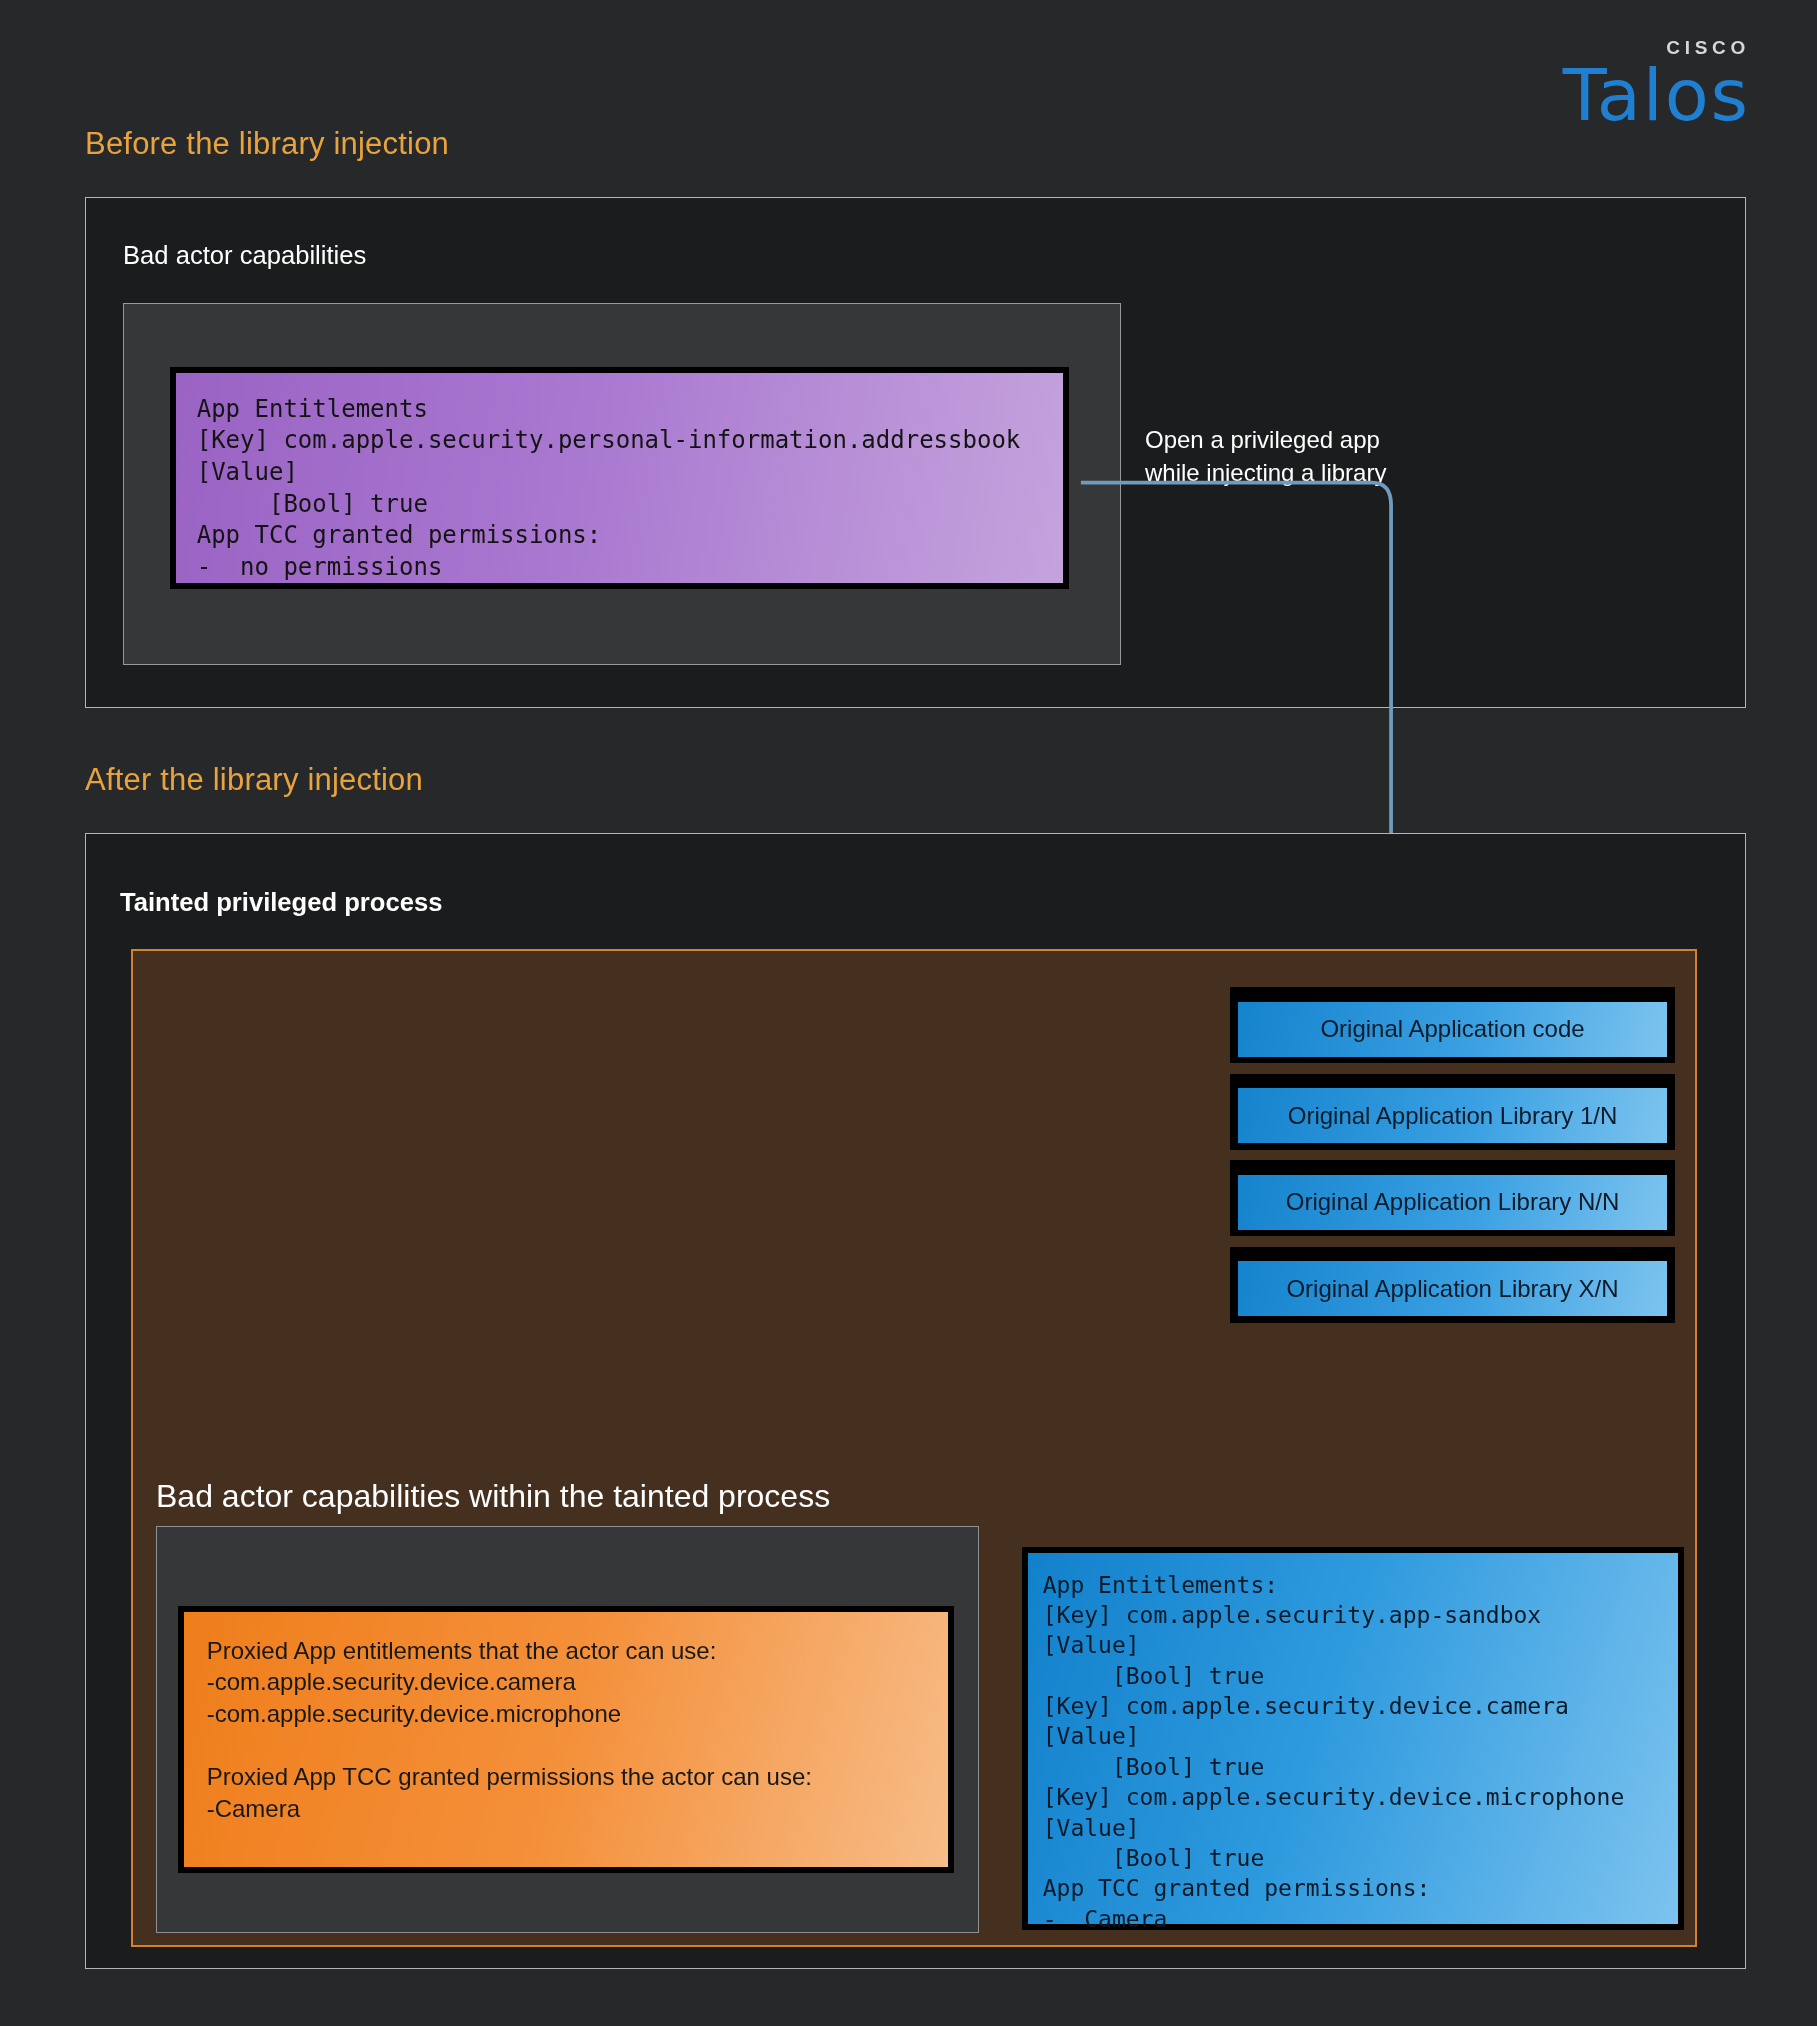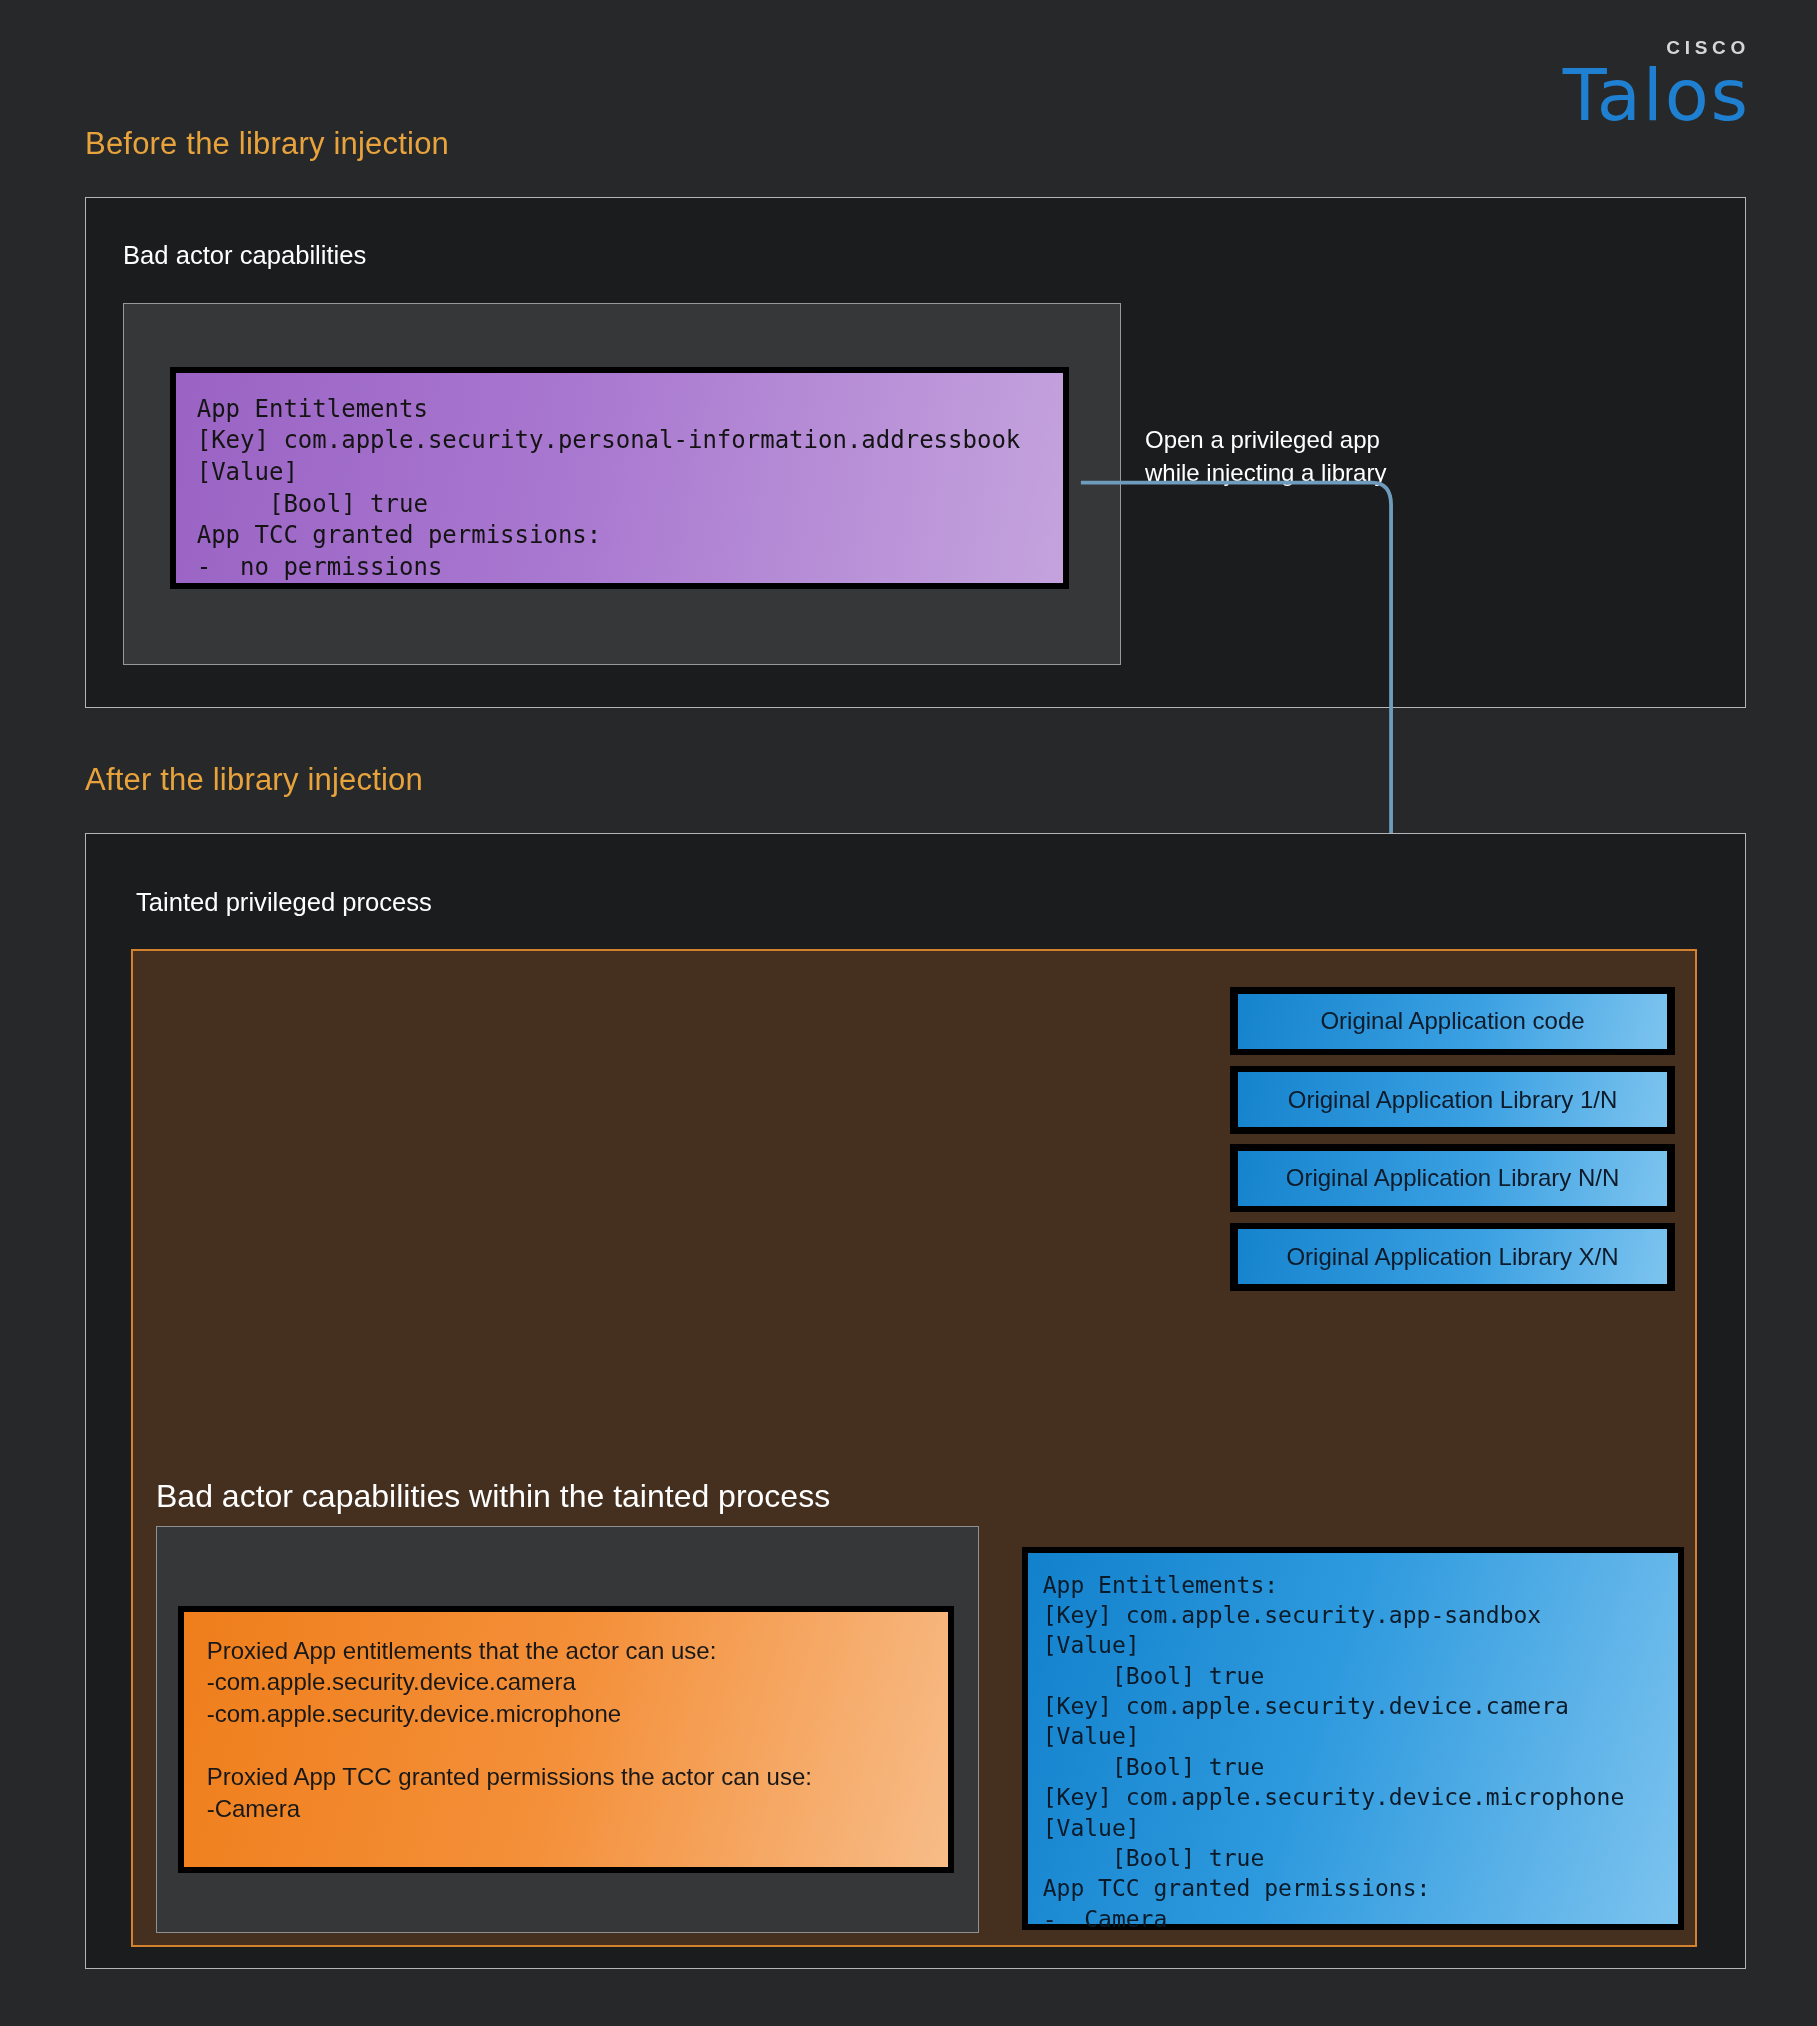--- a/index.html
+++ b/index.html
@@ -35,21 +35,21 @@
     position: absolute; background: #1b1c1d;
     border: 1.9px solid #b3b5b6;
   }
   #box-before { left: 85px; top: 197px; width: 1661px; height: 511px; }
   #box-after  { left: 85px; top: 833px; width: 1661px; height: 1136px; }
 
   .outer-label {
     position: absolute; color: #ffffff; font-size: 25.6px; font-weight: 400;
   }
   #label-before { left: 123px; top: 241px; }
-  #label-after  { left: 136px; top: 888px; }
+  #label-after  { left: 120px; top: 888px; font-weight: bold; }
 
   
   #grey-before {
     position: absolute; left: 123px; top: 303px; width: 998px; height: 362px;
     background: #363738; border: 1.9px solid #97999a;
   }
 
   
   .code-frame { position: absolute; background: #000; padding: 5.7px; }
   .code-inner {
@@ -77,21 +77,21 @@
     background: #45301f; border: 2.8px solid #d4812f;
   }
 
   
   #lib-stack { position: absolute; left: 1230px; top: 987px; width: 445px; }
   .lib-frame {
     background: #000; padding: 6.6px 7.6px; margin-bottom: 10.4px;
   }
   .lib-inner {
     height: 55px; display: flex; align-items: center; justify-content: center;
-    font-size: 24px; color: #0d1b2a;
+    font-size: 24px; color: #0d1b2a; margin-top: 8px;
   }
   .lib-blue  { background: linear-gradient(103deg, #1583cd 0%, #3aa0e2 55%, #7dc4ef 100%); }
   .lib-orange{ background: linear-gradient(103deg, #f07c16 0%, #f89336 55%, #f9b271 100%); color:#2a1405; }
 
   
   #label-capabilities {
     position: absolute; left: 156px; top: 1478px; color: #ffffff; font-size: 32px;
   }
   #grey-after {
     position: absolute; left: 156px; top: 1526px; width: 823px; height: 407px;

